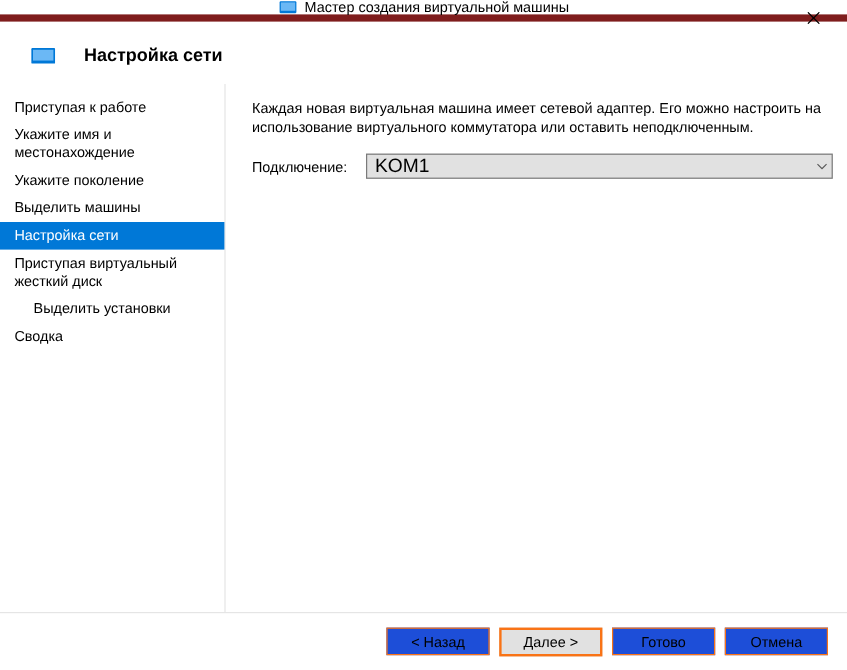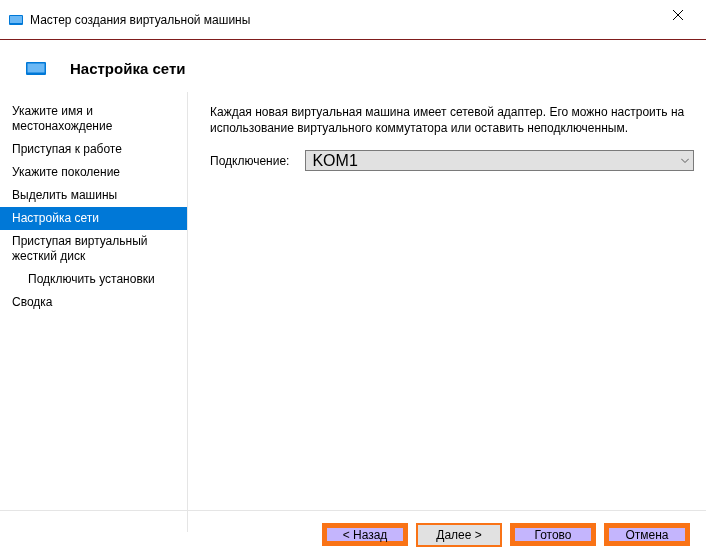--- a/index.html
+++ b/index.html
@@ -12,24 +12,25 @@
       font-size: 12px;
       background: #ffffff;
       width: 706px;
       height: 558px;
       overflow: hidden;
       position: relative;
     }
     .titlebar {
       display: flex;
       align-items: center;
-      height: 40px;
+      height: 18px;
       padding: 0 8px;
-      border-bottom: 1px solid #7f1d1d;
+      border-bottom: 6px solid #7f1d1d;
       position: relative;
+      justify-content: center;
     }
     .titlebar-icon {
       width: 16px;
       height: 16px;
       margin-right: 6px;
       display: inline-flex;
       align-items: center;
       justify-content: center;
     }
     .titlebar-title {
@@ -138,22 +139,22 @@
       border-top: 1px solid #e5e5e5;
       display: flex;
       justify-content: flex-end;
       align-items: center;
       padding: 0 16px;
       gap: 8px;
     }
     .btn {
       min-width: 86px;
       height: 23px;
-      border: 5px solid #f97316;
-      background: #c4b5fd;
+      border: 1px solid #f97316;
+      background: #1d4ed8;
       font-size: 12px;
       color: #000;
       cursor: default;
       padding: 0 10px;
       font-family: inherit;
     }
     .btn.primary {
       border: 2px solid #f97316;
       background: #e1e1e1;
       height: 24px;
@@ -183,27 +184,27 @@
     <svg width="20" height="16" viewBox="0 0 20 16">
       <rect x="0" y="2" width="20" height="13" rx="1" fill="#0078d7"></rect>
       <rect x="1.5" y="3.5" width="17" height="9" fill="#6bb8f5"></rect>
     </svg>
   </span>
   <div class="header-title">Настройка сети</div>
 </div>
 
 <div class="body">
   <div class="sidebar">
+    <div class="sidebar-item">Приступая к работе</div>
     <div class="sidebar-item">Укажите имя и местонахождение</div>
-    <div class="sidebar-item">Приступая к работе</div>
     <div class="sidebar-item">Укажите поколение</div>
     <div class="sidebar-item">Выделить машины</div>
     <div class="sidebar-item selected">Настройка сети</div>
     <div class="sidebar-item">Приступая виртуальный жесткий диск</div>
-    <div class="sidebar-item indent">Подключить установки</div>
+    <div class="sidebar-item indent">Выделить установки</div>
     <div class="sidebar-item">Сводка</div>
   </div>
 
   <div class="main">
     <div class="description">Каждая новая виртуальная машина имеет сетевой адаптер. Его можно настроить на использование виртуального коммутатора или оставить неподключенным.</div>
     <div class="field-row">
       <span class="field-label">Подключение:</span>
       <div class="select-wrap">
         <span class="select-value">KOM1</span>
         <span class="select-chevron">

